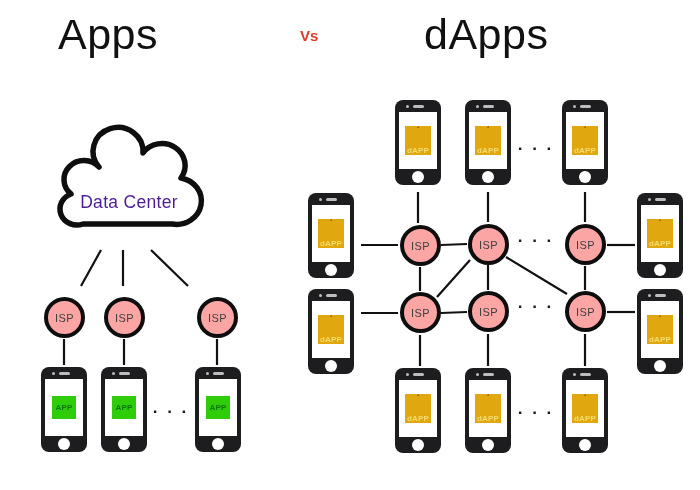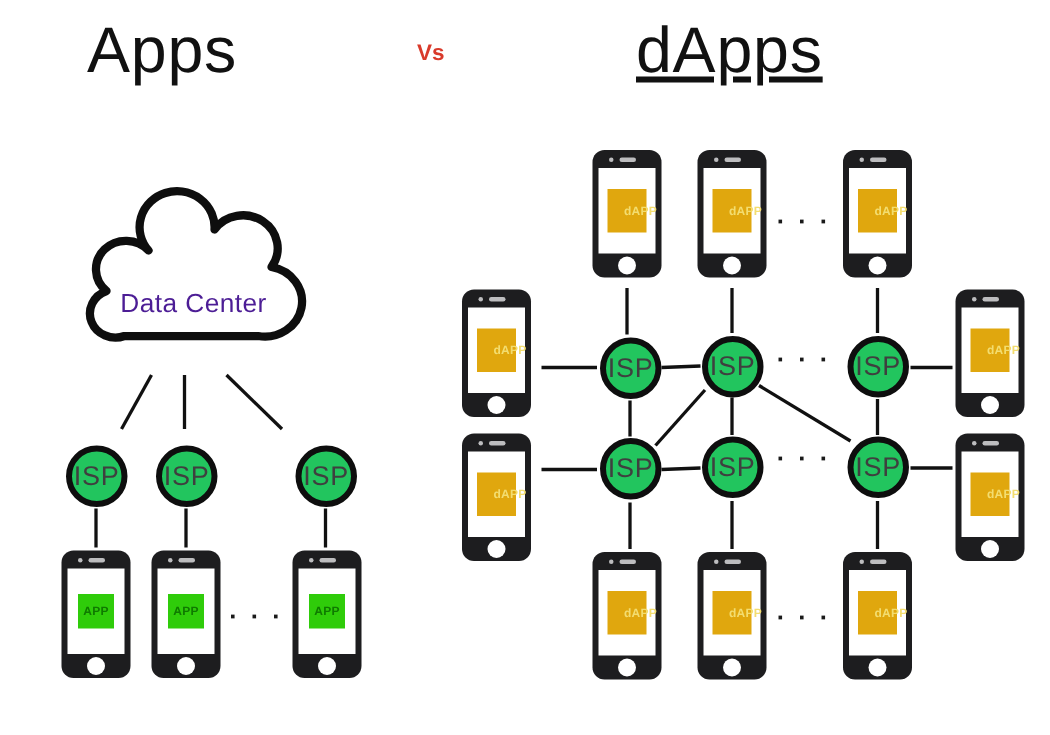--- a/index.html
+++ b/index.html
@@ -15,22 +15,22 @@
     position:absolute;font-size:15px;font-weight:700;
     color:var(--vs-red,#d93a2b);line-height:1;
   }
   svg.lines{position:absolute;left:0;top:0;}
   .cloud-label{
     position:absolute;left:69px;top:192px;width:120px;text-align:center;
     font-size:17.5px;color:#4c1d95;letter-spacing:0.3px;
   }
   .isp{
     position:absolute;width:33px;height:33px;border:4px solid #0e0e0e;
-    border-radius:50%;background:#22c55e;display:flex;align-items:center;
-    justify-content:center;font-size:18px;color:#3f3f3f;letter-spacing:0.5px;
+    border-radius:50%;background:#fca5a5;display:flex;align-items:center;
+    justify-content:center;font-size:11px;color:#3f3f3f;letter-spacing:0.5px;
   }
   .phone{
     position:absolute;width:46px;height:85px;background:#1d1d1f;
     border-radius:8px;
   }
   .phone .cam{
     position:absolute;top:5px;left:11px;width:3px;height:3px;
     border-radius:50%;background:#bdbdbf;
   }
   .phone .spk{
@@ -45,37 +45,37 @@
     position:absolute;bottom:2px;left:50%;transform:translateX(-50%);
     width:12px;height:12px;border-radius:50%;background:#fff;
   }
   .app-icon{
     width:24px;height:23px;background:var(--app-green,#2fcc0a);
     display:flex;align-items:center;justify-content:center;
     font-size:8px;font-weight:700;color:#0f7a00;letter-spacing:0.2px;text-align:right;
   }
   .dapp-icon{
     width:26px;height:29px;background:var(--dapp-gold,#e0a70e);
-    display:flex;flex-direction:row;align-items:center;justify-content:center;
+    display:flex;flex-direction:column;align-items:center;justify-content:center;
     gap:18px;font-size:8px;font-weight:700;color:#f3dd70;letter-spacing:0.2px;
   }
   .dots{
     position:absolute;transform:translate(-50%,-50%);font-size:17px;
     font-weight:700;color:#1a1a1a;letter-spacing:2px;white-space:nowrap;
     line-height:1;
   }
 </style>
 </head>
 <body>
 
 <div id="stage">
 
   <div class="title" style="left:58px;top:13px;">Apps</div>
-  <div class="vs" style="left:278px;top:28px;">Vs</div>
-  <div class="title" style="left:424px;top:13px;text-decoration:underline;">dApps</div>
+  <div class="vs" style="left:300px;top:28px;">Vs</div>
+  <div class="title" style="left:424px;top:13px;">dApps</div>
 
   <svg class="lines" width="700" height="490" viewBox="0 0 700 490">
     <g stroke="#111" stroke-width="2.2">
       <line x1="101" y1="250" x2="81" y2="286"></line>
       <line x1="123" y1="250" x2="123" y2="286"></line>
       <line x1="151" y1="250" x2="188" y2="286"></line>
     </g>
     <g stroke="#111" stroke-width="2.2">
       <line x1="64" y1="339" x2="64" y2="365"></line>
       <line x1="124" y1="339" x2="124" y2="365"></line>

